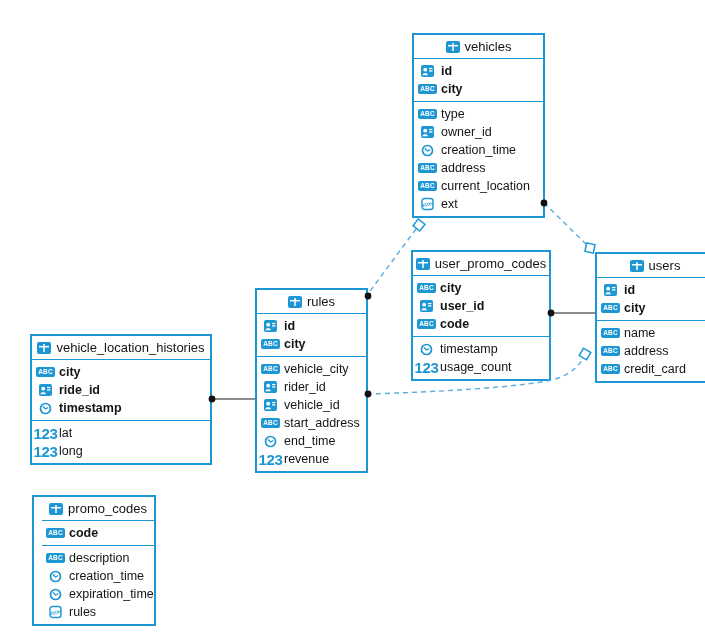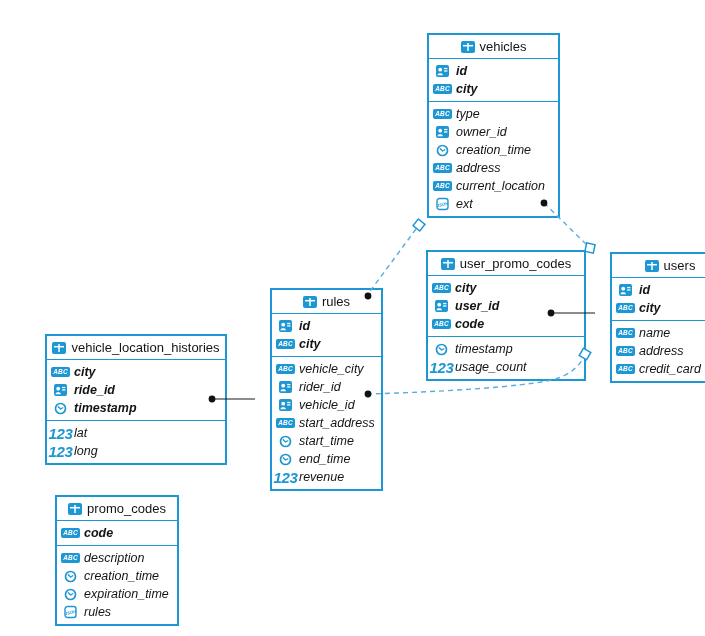--- a/index.html
+++ b/index.html
@@ -9,33 +9,33 @@
     --text:#141414;
     --bg:#ffffff;
   }
   html,body{margin:0;padding:0;}
   body{font-family:"Liberation Sans",sans-serif;background:#fff;}
   #canvas{
     position:relative;width:705px;height:636px;background:var(--bg);overflow:hidden;
   }
   .entity{
     position:absolute;background:#fff;border:2px solid var(--accent);
-    box-sizing:border-box;z-index:1;margin-left:15px;
+    box-sizing:border-box;z-index:1;
   }
   .entity-header{
     display:flex;align-items:center;justify-content:center;gap:5px;
     height:23px;border-bottom:1.5px solid var(--accent);
   }
   .entity-header .tname{
     font-size:13px;color:var(--text);white-space:nowrap;
   }
   .section{padding:3px 0;}
   .section.pk{border-bottom:1.5px solid var(--accent);}
   .row{
-    display:flex;align-items:center;height:18px;padding:0 4px;gap:4px;font-style:italic;
+    display:flex;align-items:center;height:18px;padding:0 4px;gap:4px;
   }
   .icon-cell{
     width:19px;min-width:19px;display:flex;align-items:center;justify-content:center;
     color:var(--accent);
   }
   .col-label{
     font-size:12.5px;color:var(--text);white-space:nowrap;line-height:1;
   }
   .row.pk-row .col-label{font-weight:bold;}
   .ic-abc{
@@ -153,21 +153,21 @@
           <span class="icon-cell">
             <svg width="13" height="14" viewBox="0 0 13 14">
               <rect x="1" y="1.5" width="11" height="11" rx="2.5" fill="#fff" stroke="currentColor" stroke-width="1.4"></rect>
               <text x="6.5" y="9" font-size="4.2" font-weight="bold" fill="currentColor" text-anchor="middle" transform="rotate(-12 6.5 7)">JSON</text>
             </svg>
           </span>
           <span class="col-label">ext</span>
         </div>
       </div>
     </div>
-    <div class="entity" style="left: 411px; top: 250px; width: 160px; text-align: right;">
+    <div class="entity" style="left: 411px; top: 250px; width: 140px; text-align: right;">
       <div class="entity-header">
         <span class="icon-cell" style="width: auto; min-width: 0px;">
           <svg width="14" height="12" viewBox="0 0 14 12">
             <rect width="14" height="12" rx="2" fill="currentColor"></rect>
             <line x1="2" y1="4.7" x2="12" y2="4.7" stroke="#fff" stroke-width="1.5"></line>
             <line x1="7" y1="2" x2="7" y2="10" stroke="#fff" stroke-width="1.5"></line>
           </svg>
         </span>
         <span class="tname">user_promo_codes</span>
       </div>
@@ -335,29 +335,20 @@
           </span>
           <span class="col-label">start_address</span>
         </div>
         <div class="row">
           <span class="icon-cell">
             <svg width="13" height="13" viewBox="0 0 13 13">
               <circle cx="6.5" cy="6.5" r="5" fill="#fff" stroke="currentColor" stroke-width="1.7"></circle>
               <path d="M6.6 7 L4.3 4.8 M6.6 7 L8.8 5.8" stroke="currentColor" stroke-width="1.3" stroke-linecap="round" fill="none"></path>
             </svg>
           </span>
-          <span class="col-label">start_time</span>
-        </div>
-        <div class="row">
-          <span class="icon-cell">
-            <svg width="13" height="13" viewBox="0 0 13 13">
-              <circle cx="6.5" cy="6.5" r="5" fill="#fff" stroke="currentColor" stroke-width="1.7"></circle>
-              <path d="M6.6 7 L4.3 4.8 M6.6 7 L8.8 5.8" stroke="currentColor" stroke-width="1.3" stroke-linecap="round" fill="none"></path>
-            </svg>
-          </span>
           <span class="col-label">end_time</span>
         </div>
         <div class="row">
           <span class="icon-cell">
             <span class="ic-num">123</span>
           </span>
           <span class="col-label">revenue</span>
         </div>
       </div>
     </div>
@@ -409,21 +400,21 @@
           <span class="col-label">lat</span>
         </div>
         <div class="row">
           <span class="icon-cell">
             <span class="ic-num">123</span>
           </span>
           <span class="col-label">long</span>
         </div>
       </div>
     </div>
-    <div class="entity" style="left: 40px; top: 495px; width: 124px;">
+    <div class="entity" style="left: 32px; top: 495px; width: 124px; padding-left: 8px;">
       <div class="entity-header">
         <span class="icon-cell" style="width: auto; min-width: 0px;">
           <svg width="14" height="12" viewBox="0 0 14 12">
             <rect width="14" height="12" rx="2" fill="currentColor"></rect>
             <line x1="2" y1="4.7" x2="12" y2="4.7" stroke="#fff" stroke-width="1.5"></line>
             <line x1="7" y1="2" x2="7" y2="10" stroke="#fff" stroke-width="1.5"></line>
           </svg>
         </span>
         <span class="tname">promo_codes</span>
       </div>

